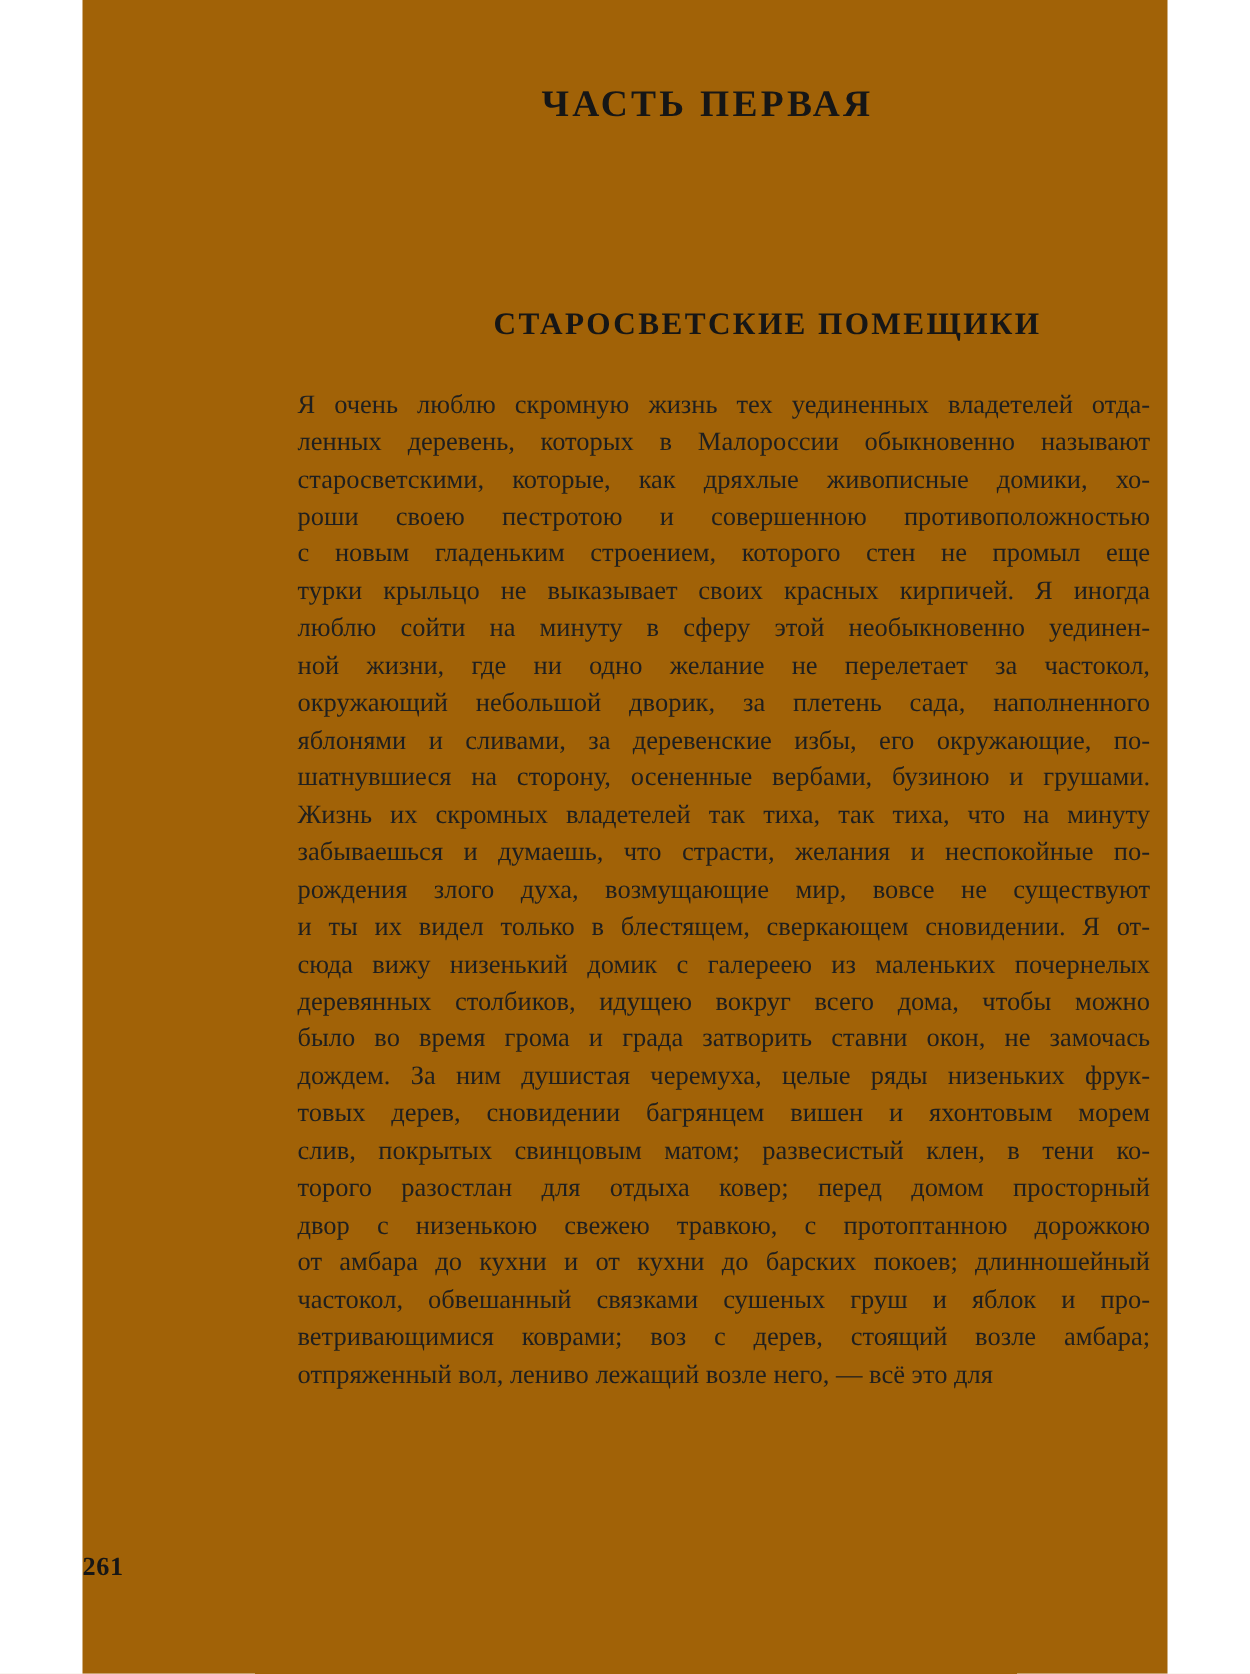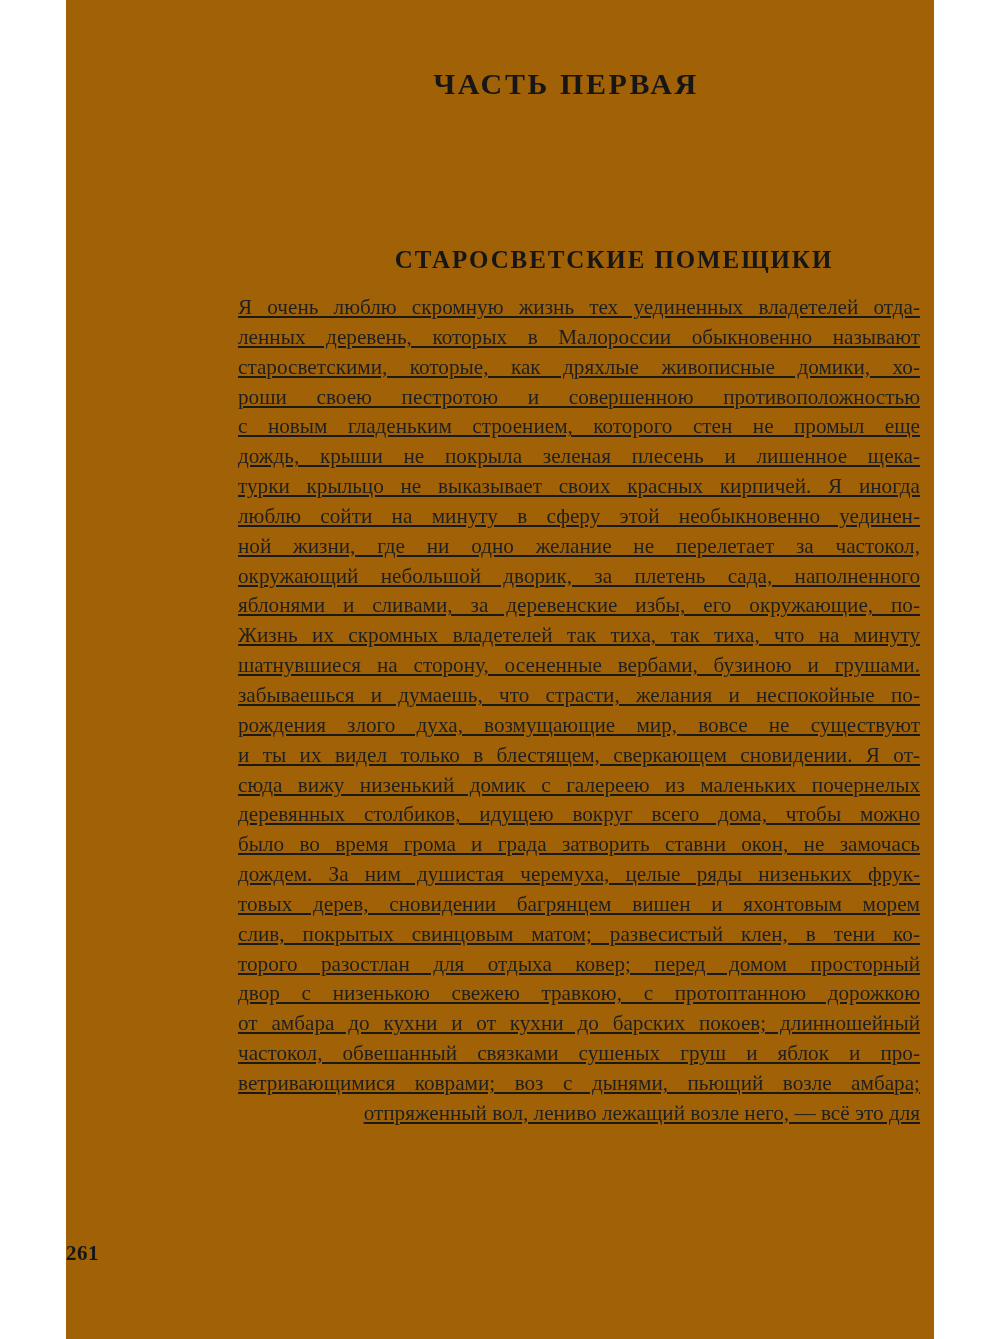--- a/index.html
+++ b/index.html
@@ -42,34 +42,32 @@
     font-weight: bold;
     font-size: 25px;
     letter-spacing: 1.9px;
     color: #161616;
     line-height: 1.1;
     padding-left: 48px;
   }
 
   .body-block {
     position: absolute;
-    top: 293px;
+    top: 309px;
     left: 172px;
     width: 682px;
-    text-decoration: underline;
   }
 
   .text-line {
     display: block;
     font-size: 21.2px;
     line-height: 29.85px;
     color: #1f1f1f;
     white-space: pre;
     font-family: "Liberation Serif", "DejaVu Serif", serif;
-    text-align: right;
   }
 
   
   .text-line.justify {
     text-align: justify;
     text-align-last: justify;
     white-space: normal;
   }
 
   .page-number {
@@ -93,40 +91,39 @@
   <div class="part-title">ЧАСТЬ ПЕРВАЯ</div>
 
   <div class="chapter-title">СТАРОСВЕТСКИЕ ПОМЕЩИКИ</div>
 
   <div class="body-block">
       <span class="text-line justify">Я очень люблю скромную жизнь тех уединенных владетелей отда-</span>
       <span class="text-line justify">ленных деревень, которых в Малороссии обыкновенно называют</span>
       <span class="text-line justify">старосветскими, которые, как дряхлые живописные домики, хо-</span>
       <span class="text-line justify">роши своею пестротою и совершенною противоположностью</span>
       <span class="text-line justify">с новым гладеньким строением, которого стен не промыл еще</span>
-      <span class="text-line justify">дождь, крыши не покрыла зеленая плесень и лишенное щека-</span>
       <span class="text-line justify">турки крыльцо не выказывает своих красных кирпичей. Я иногда</span>
       <span class="text-line justify">люблю сойти на минуту в сферу этой необыкновенно уединен-</span>
       <span class="text-line justify">ной жизни, где ни одно желание не перелетает за частокол,</span>
       <span class="text-line justify">окружающий небольшой дворик, за плетень сада, наполненного</span>
       <span class="text-line justify">яблонями и сливами, за деревенские избы, его окружающие, по-</span>
+      <span class="text-line justify">шатнувшиеся на сторону, осененные вербами, бузиною и грушами.</span>
       <span class="text-line justify">Жизнь их скромных владетелей так тиха, так тиха, что на минуту</span>
-      <span class="text-line justify">шатнувшиеся на сторону, осененные вербами, бузиною и грушами.</span>
       <span class="text-line justify">забываешься и думаешь, что страсти, желания и неспокойные по-</span>
       <span class="text-line justify">рождения злого духа, возмущающие мир, вовсе не существуют</span>
       <span class="text-line justify">и ты их видел только в блестящем, сверкающем сновидении. Я от-</span>
       <span class="text-line justify">сюда вижу низенький домик с галереею из маленьких почернелых</span>
       <span class="text-line justify">деревянных столбиков, идущею вокруг всего дома, чтобы можно</span>
       <span class="text-line justify">было во время грома и града затворить ставни окон, не замочась</span>
       <span class="text-line justify">дождем. За ним душистая черемуха, целые ряды низеньких фрук-</span>
       <span class="text-line justify">товых дерев, сновидении багрянцем вишен и яхонтовым морем</span>
       <span class="text-line justify">слив, покрытых свинцовым матом; развесистый клен, в тени ко-</span>
       <span class="text-line justify">торого разостлан для отдыха ковер; перед домом просторный</span>
       <span class="text-line justify">двор с низенькою свежею травкою, с протоптанною дорожкою</span>
       <span class="text-line justify">от амбара до кухни и от кухни до барских покоев; длинношейный</span>
       <span class="text-line justify">частокол, обвешанный связками сушеных груш и яблок и про-</span>
-      <span class="text-line justify">ветривающимися коврами; воз с дынями, пьющий возле амбара;</span>
+      <span class="text-line justify">ветривающимися коврами; воз с дерев, стоящий возле амбара;</span>
       <span class="text-line">отпряженный вол, лениво лежащий возле него, — всё это для</span>
     </div>
 
   <div class="page-number">261</div>
 
 </div>
 
 </body></html>

